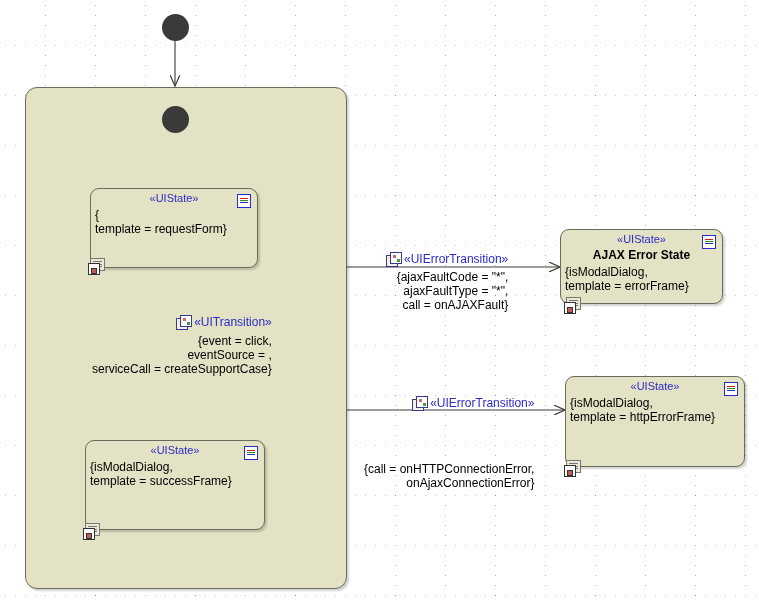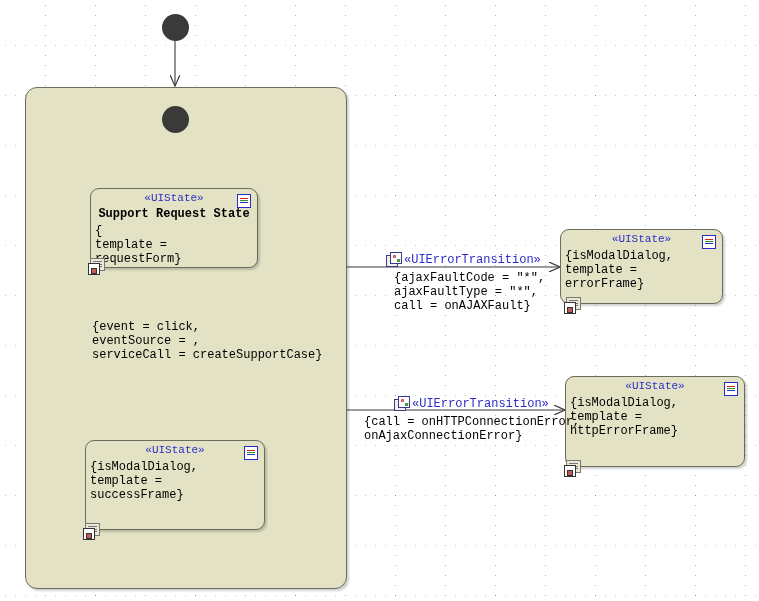--- a/index.html
+++ b/index.html
@@ -14,21 +14,20 @@
     width:759px;height:601px;
     background-color:#ffffff;
     background-image:
       
       radial-gradient(circle at 0.5px 0.5px, #8a8a8a 0.6px, transparent 0.7px),
       radial-gradient(circle at 0.5px 0.5px, #b4b4b4 0.6px, transparent 0.7px),
       radial-gradient(circle at 0.5px 0.5px, #c8c8c8 0.6px, transparent 0.7px);
     background-size:100px 100px, 50px 10px, 10px 50px;
     background-position:-5px -5px, -5px -5px, -5px -5px;
     overflow:hidden;
-    font-family:Liberation Mono, monospace;
   }
 
   
   .composite{
     position:absolute;
     background:#e3e2c5;
     border:1px solid #6b6b5e;
     border-radius:12px;
     box-shadow:2px 2px 2px rgba(0,0,0,0.18);
   }
@@ -119,21 +118,21 @@
   }
 
   
   .initial{
     position:absolute;
     width:27px;height:27px;border-radius:50%;
     background:#3a3a38;
   }
 
   
-  .edge-label{position:absolute;}
+  .edge-label{position:absolute;text-align:right;}
   .edge-label .head{
     color:#2b2bc8;font-size:12px;white-space:nowrap;line-height:14px;
   }
   .edge-label .guard{
     color:#000;font-size:12px;line-height:14px;white-space:pre-line;
     padding-left:6px;
   }
   svg.wires{position:absolute;left:0;top:0;width:759px;height:601px;overflow:visible;}
 </style>
 </head>
@@ -159,21 +158,20 @@
     <line x1="345" y1="410" x2="565" y2="410" stroke="#3a3a38" stroke-width="1.1" marker-end="url(#ah)"></line>
   </svg>
 
   <div class="composite" style="left:25px;top:87px;width:320px;height:500px;"></div>
 
   <div class="initial" style="left:162px;top:14px;"></div>
   <div class="initial" style="left:162px;top:106px;"></div>
 
   <div class="state" style="left:90px;top:188px;width:168px;height:80px;">
     <div class="stereo">«UIState»</div>
-    <div class="sname">Support Request State</div>
     <div class="sbody">{
 template = requestForm}</div>
     <div class="ico-state">
       <i></i>
         <i></i>
         <i></i>
     </div>
   </div>
   <div class="ico-subdiagram" style="left:88px;top:258px;">
     <div class="pg"></div>
@@ -190,20 +188,21 @@
         <i></i>
     </div>
   </div>
   <div class="ico-subdiagram" style="left:83px;top:523px;">
     <div class="pg"></div>
       <div class="pg2"></div>
   </div>
 
   <div class="state" style="left:560px;top:229px;width:163px;height:75px;">
     <div class="stereo">«UIState»</div>
+    <div class="sname">AJAX Error State</div>
     <div class="sbody">{isModalDialog,
 template = errorFrame}</div>
     <div class="ico-state">
       <i></i>
         <i></i>
         <i></i>
     </div>
   </div>
   <div class="ico-subdiagram" style="left:564px;top:297px;">
     <div class="pg"></div>
@@ -219,20 +218,25 @@
         <i></i>
         <i></i>
     </div>
   </div>
   <div class="ico-subdiagram" style="left:564px;top:460px;">
     <div class="pg"></div>
       <div class="pg2"></div>
   </div>
 
   <div class="edge-label" style="left:92px;top:315px;">
+    <div class="head">
+      <span class="ico-transition">
+        <span class="a"></span><span class="b"></span>
+      </span><span>«UITransition»</span>
+    </div>
     <div class="guard" style="padding-left:0;padding-top:5px;">{event = click,
 eventSource = ,
 serviceCall = createSupportCase}</div>
   </div>
 
   <div class="edge-label" style="left:386px;top:252px;">
     <div class="head">
       <span class="ico-transition">
         <span class="a"></span><span class="b"></span>
       </span><span>«UIErrorTransition»</span>
@@ -241,17 +245,17 @@
 ajaxFaultType = "*",
 call = onAJAXFault}</div>
   </div>
 
   <div class="edge-label" style="left:394px;top:396px;">
     <div class="head">
       <span class="ico-transition">
         <span class="a"></span><span class="b"></span>
       </span><span>«UIErrorTransition»</span>
     </div>
-    <div class="guard" style="padding-left:-4px;margin-left:-36px;padding-top:4px;">{call = onHTTPConnectionError,
+    <div class="guard" style="padding-left:-4px;margin-left:-36px;padding-top:4px;margin-top:48px;">{call = onHTTPConnectionError,
 onAjaxConnectionError}</div>
   </div>
 
 </div>
 
 </body></html>

